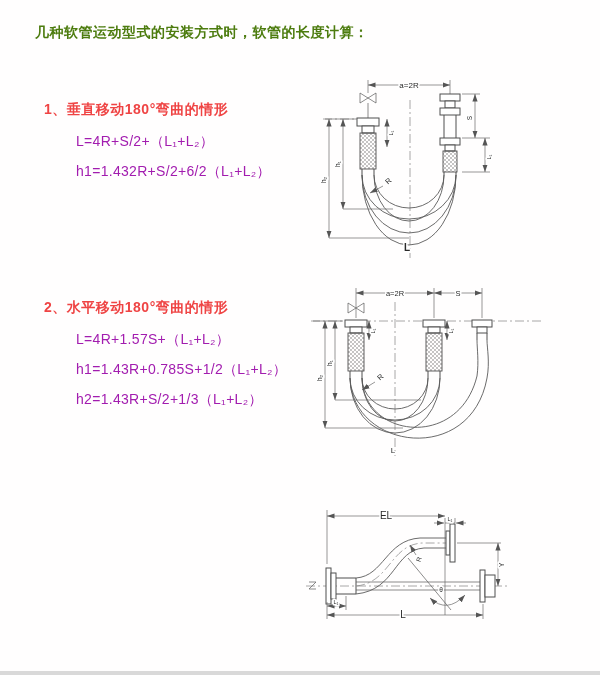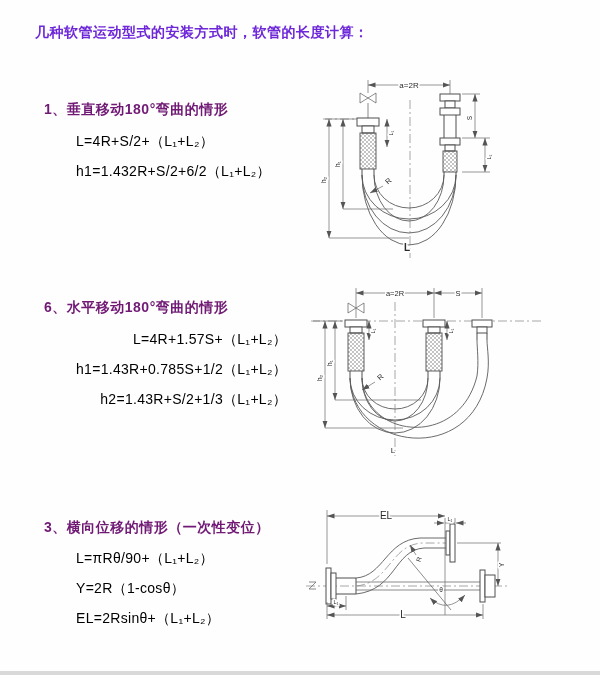--- a/index.html
+++ b/index.html
@@ -2,27 +2,27 @@
 <html><head>
 <meta charset="utf-8">
 <style>
   html,body{margin:0;padding:0;background:#ffffff;}
   .page{
     position:relative;width:600px;height:675px;background:#fffefe;overflow:hidden;
     font-family:"Liberation Sans","DejaVu Sans",sans-serif;color:#1c1c1c;
   }
   .doc-title{
     position:absolute;left:35px;top:24px;font-size:14px;font-weight:bold;
-    letter-spacing:0.5px;color:#6d28d9;
+    letter-spacing:0.5px;color:#4d7c0f;
   }
   .sec-heading{
-    position:absolute;font-size:14px;font-weight:bold;letter-spacing:0.5px;color:#701a75;
+    position:absolute;font-size:14px;font-weight:bold;letter-spacing:0.5px;color:#ef4444;
   }
   .formulas{
-    position:absolute;font-size:14px;letter-spacing:0.3px;color:#000000;
+    position:absolute;font-size:14px;letter-spacing:0.3px;color:#a21caf;
   }
   .formulas .f{height:30px;line-height:30px;white-space:nowrap;}
   .diag{position:absolute;}
   
   .obj{stroke:#4f4f4f;stroke-width:1;fill:none;}
   .thin{stroke:#5a5a5a;stroke-width:.7;fill:none;}
   .hose{stroke:#5a5a5a;stroke-width:.9;fill:none;}
   .dim{stroke:#6a6a6a;stroke-width:.7;fill:none;}
   .cl{stroke:#7a7a7a;stroke-width:.65;fill:none;stroke-dasharray:9 3 2 3;}
   .flange{fill:#ffffff;stroke:#4f4f4f;stroke-width:1;}
@@ -37,33 +37,27 @@
 <div class="page">
 
   <div class="doc-title">几种软管运动型式的安装方式时，软管的长度计算：</div>
 
   <div class="sec-heading" style="left:44px;top:101px;">1、垂直移动180°弯曲的情形</div>
   <div class="formulas" style="left:76px;top:126px;">
     <div class="f">L=4R+S/2+（L₁+L₂）</div>
     <div class="f">h1=1.432R+S/2+6/2（L₁+L₂）</div>
   </div>
 
-  <div class="sec-heading" style="left:44px;top:299px;">6、水平移动180°弯曲的情形</div>
-  <div class="formulas" style="left:76px;top:324px;text-align:right;">
+  <div class="sec-heading" style="left:44px;top:299px;">2、水平移动180°弯曲的情形</div>
+  <div class="formulas" style="left:76px;top:324px;">
     <div class="f">L=4R+1.57S+（L₁+L₂）</div>
     <div class="f">h1=1.43R+0.785S+1/2（L₁+L₂）</div>
     <div class="f">h2=1.43R+S/2+1/3（L₁+L₂）</div>
   </div>
 
-  <div class="sec-heading" style="left:44px;top:519px;">3、横向位移的情形（一次性变位）</div>
-  <div class="formulas" style="left:76px;top:543px;">
-    <div class="f">L=πRθ/90+（L₁+L₂）</div>
-    <div class="f">Y=2R（1-cosθ）</div>
-    <div class="f">EL=2Rsinθ+（L₁+L₂）</div>
-  </div>
 
   <svg class="diag" style="left:313px;top:72px;" width="276" height="190" viewBox="0 0 276 190">
     <defs>
       <marker id="arr1" orient="auto-start-reverse" markerUnits="userSpaceOnUse" markerWidth="9" markerHeight="7" refX="7.5" refY="3">
         <path d="M0,0.4 L7.5,3 L0,5.6 Z" fill="#555"></path>
       </marker>
       <pattern id="hx1" width="4" height="4" patternUnits="userSpaceOnUse">
         <path d="M0,4 L4,0 M0,0 L4,4" stroke="#8a8a8a" stroke-width="0.5"></path>
       </pattern>
     </defs>

